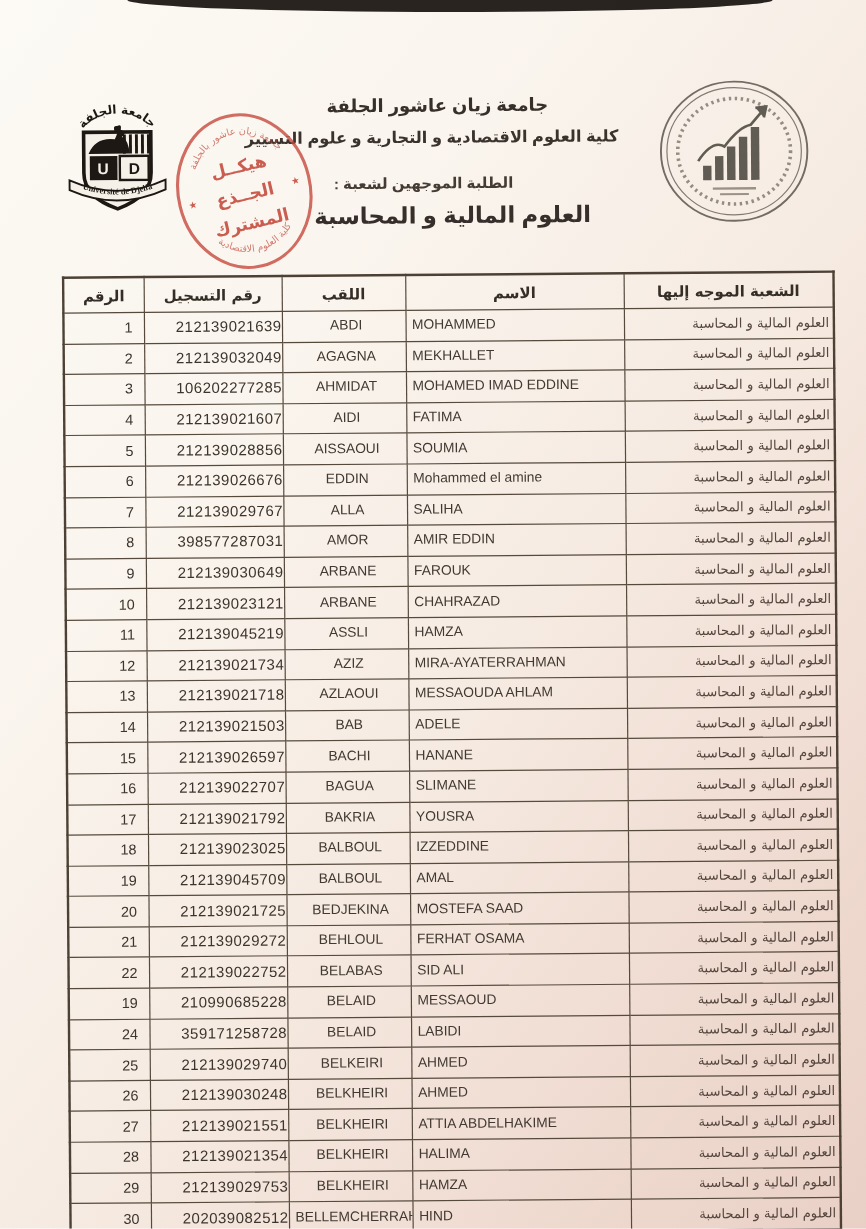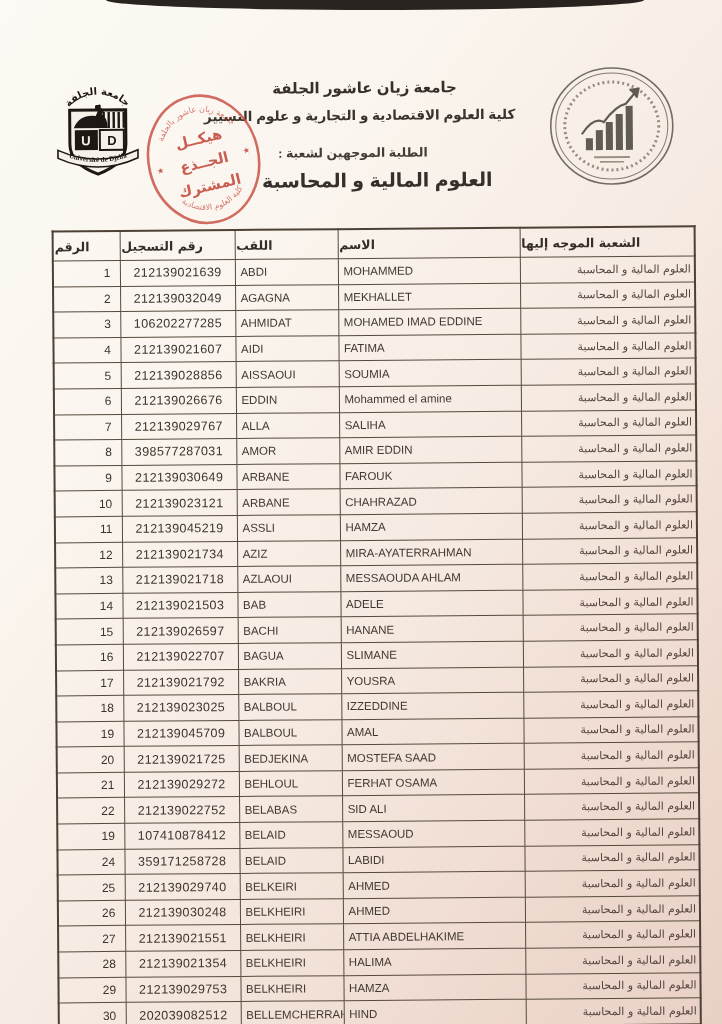--- a/index.html
+++ b/index.html
@@ -30,27 +30,27 @@
   .logo-right{left:548px;top:66px;opacity:.85;}
   .stamp{position:absolute;left:146px;top:90px;transform:rotate(-13deg);opacity:.88;}
   
   .tbl-wrap{position:absolute;left:53px;top:228px;width:642px;}
   table{border-collapse:collapse;table-layout:fixed;width:642px;direction:ltr;}
   col.c-num{width:67px;}col.c-reg{width:115px;}col.c-last{width:103px;}
   col.c-first{width:182px;}col.c-branch{width:175px;}
   th,td{border:1px solid #564a3d;overflow:hidden;white-space:nowrap;}
   table{border:2px solid #4c4134;}
   th{
-    height:26px;font-size:12.5px;font-weight:bold;direction:rtl;text-align:left;
+    height:26px;font-size:12.5px;font-weight:bold;direction:rtl;text-align:center;
     color:#352e27;font-family:"DejaVu Sans",sans-serif;
   }
   td{height:22.6px;color:#3c352d;}
   td.d-num{text-align:right;padding-right:9px;font-size:12px;}
-  td.d-reg{text-align:left;padding-left:13px;font-size:12.5px;letter-spacing:.4px;}
-  td.d-last{text-align:left;padding-left:5px;font-size:11.5px;color:#423a32;margin-left:21px;}
+  td.d-reg{text-align:left;padding-left:26px;font-size:12.5px;letter-spacing:.4px;}
+  td.d-last{text-align:center;padding-left:5px;font-size:11.5px;color:#423a32;margin-left:21px;}
   td.d-first{text-align:left;padding-left:5px;font-size:11.5px;color:#423a32;}
   td.d-branch{
     direction:rtl;text-align:right;padding-right:3px;font-size:11px;
     color:#55463e;font-family:"DejaVu Sans",sans-serif;font-weight:normal;
   }
 </style>
 </head>
 <body>
 
 <div class="screen">
@@ -304,21 +304,21 @@
             </tr>
             <tr>
               <td class="d-num">22</td>
               <td class="d-reg">212139022752</td>
               <td class="d-last">BELABAS</td>
               <td class="d-first">SID ALI</td>
               <td class="d-branch">العلوم المالية و المحاسبة</td>
             </tr>
             <tr>
               <td class="d-num">19</td>
-              <td class="d-reg">107410878412</td>
+              <td class="d-reg">210990685228</td>
               <td class="d-last">BELAID</td>
               <td class="d-first">MESSAOUD</td>
               <td class="d-branch">العلوم المالية و المحاسبة</td>
             </tr>
             <tr>
               <td class="d-num">24</td>
               <td class="d-reg">359171258728</td>
               <td class="d-last">BELAID</td>
               <td class="d-first">LABIDI</td>
               <td class="d-branch">العلوم المالية و المحاسبة</td>

